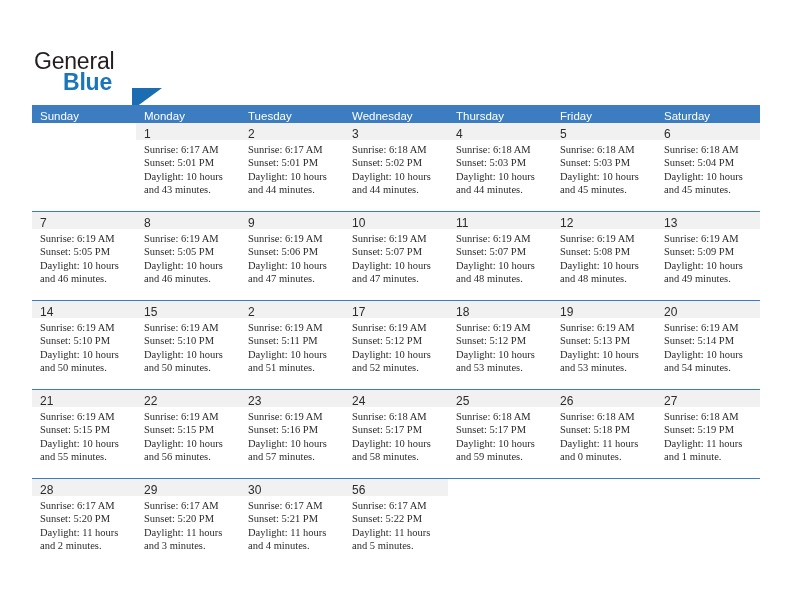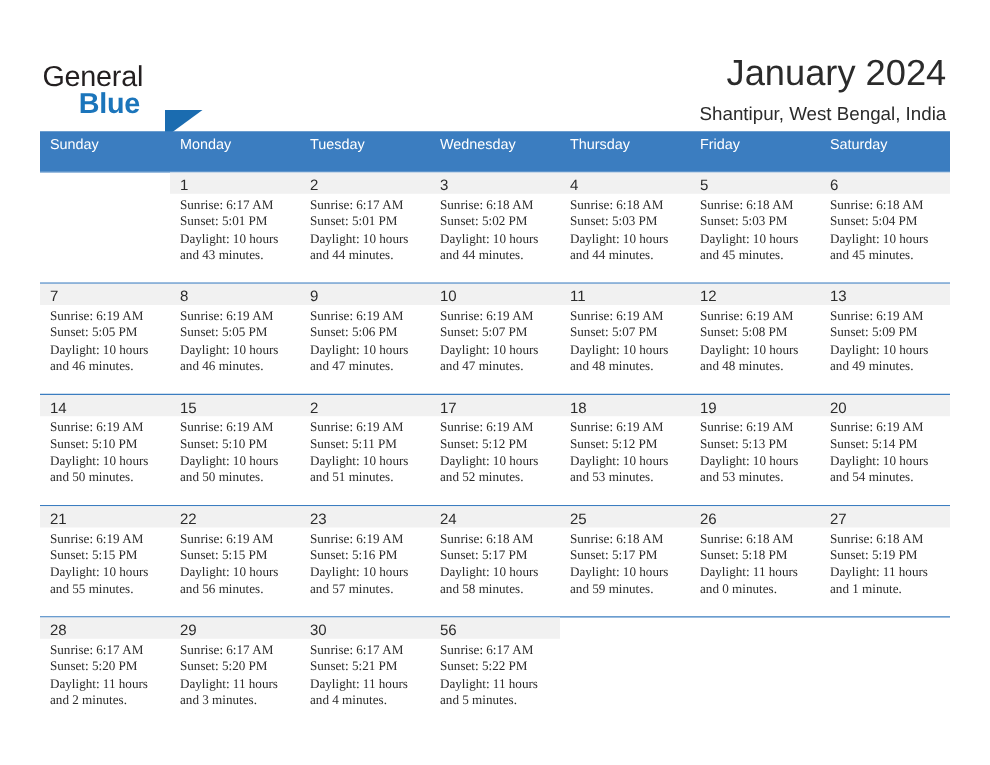--- a/index.html
+++ b/index.html
@@ -95,21 +95,21 @@
     width: 728px;
     border-collapse: collapse;
     table-layout: fixed;
   }
   .calendar th {
     background: #3b7dc0;
     color: #ffffff;
     font-size: 11.5px;
     font-weight: normal;
     text-align: left;
-    padding: 4px 0 15px 8px;
+    padding: 4px 0 0 8px;
     height: 13px;
     border: none;
   }
   .calendar td {
     vertical-align: top;
     padding: 0;
     border: none;
     width: 104px;
     height: 89px;
   }
@@ -153,24 +153,20 @@
 <div class="page">
 
   <div class="header">
 
     <div class="brand">
       <div class="brand-line1">General</div>
       <div class="brand-tri"></div>
       <div class="brand-line2">Blue</div>
     </div>
 
-    <div class="title-block">
-      <div class="cal-title">January 2024</div>
-      <div class="cal-subtitle">Shantipur, West Bengal, India</div>
-    </div>
 
   </div>
 
   <table class="calendar">
     <thead>
       <tr id="weekday-header-row">
           <th>Sunday</th>
           <th>Monday</th>
           <th>Tuesday</th>
           <th>Wednesday</th>

